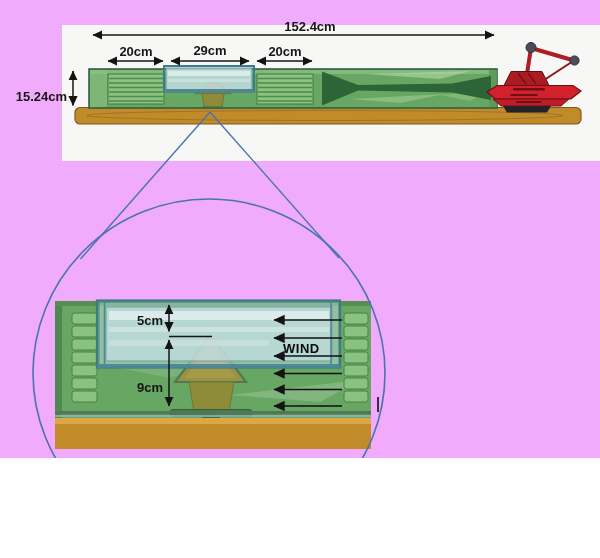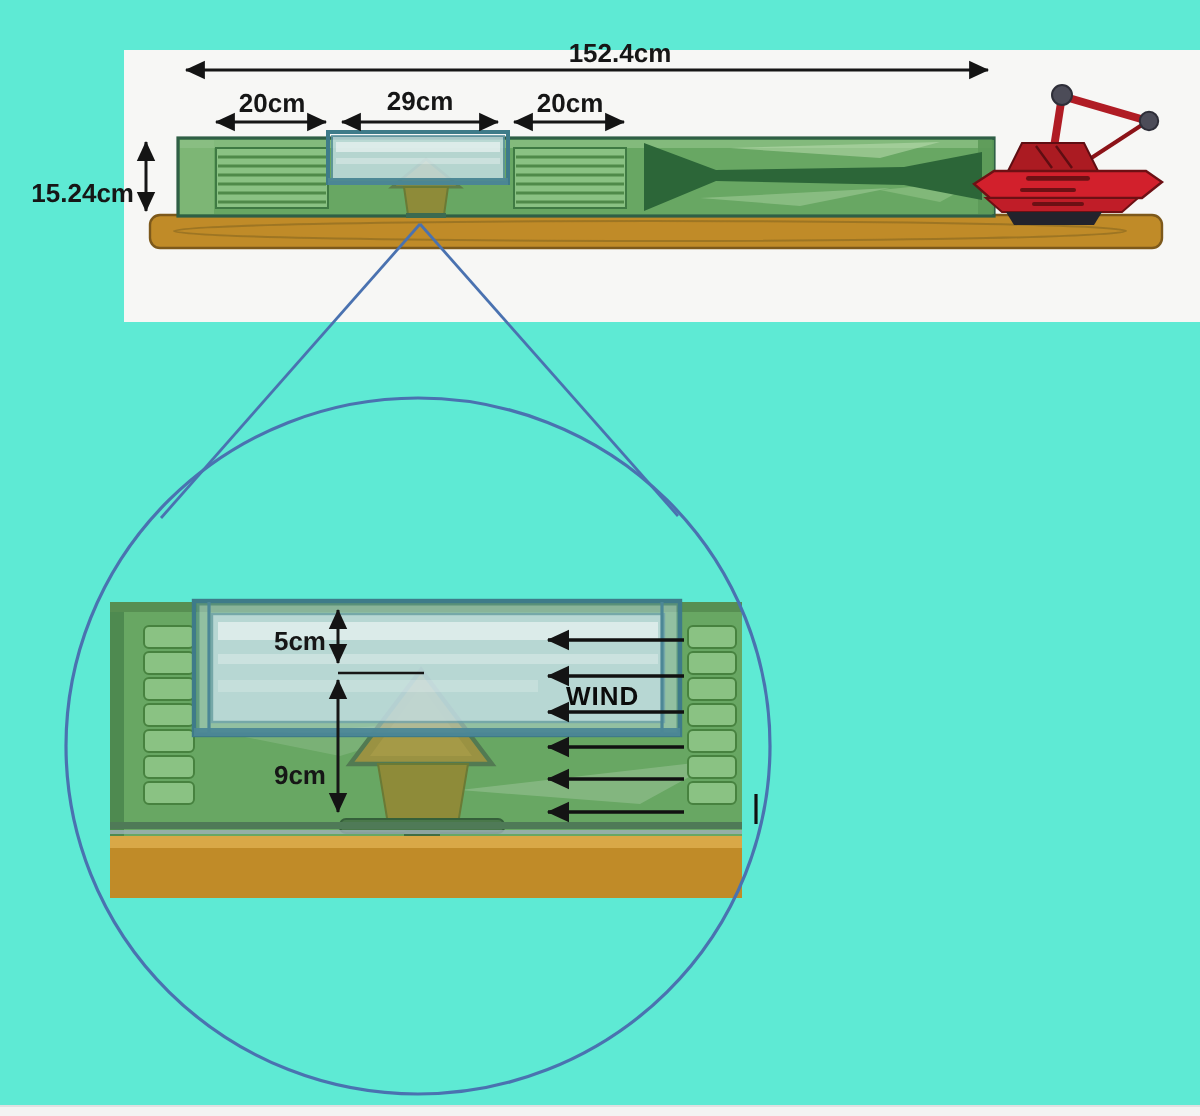--- a/index.html
+++ b/index.html
@@ -1,16 +1,16 @@
 <!DOCTYPE html>
 <html><head>
 <meta charset="utf-8">
 <style>
   html,body{margin:0;padding:0;background:#ffffff;}
-  #stage{position:relative;width:600px;height:558px;background:#5eead4;overflow:hidden;
+  #stage{position:relative;width:600px;height:458px;background:#f0abfc;overflow:hidden;
          font-family:"Liberation Sans", sans-serif;}
   svg{display:block;}
   .dim-line{stroke:#161616;stroke-width:1.5;fill:none;}
   .dim-thin{stroke:#161616;stroke-width:1.3;fill:none;}
   .wind-line{stroke:#111111;stroke-width:1.7;fill:none;}
   .dim-text{font:700 13px "Liberation Sans", sans-serif;fill:#161616;}
   .wind-text{font:700 13px "Liberation Sans", sans-serif;fill:#0b0b0b;letter-spacing:0.5px;}
 </style>
 </head>
 <body>

